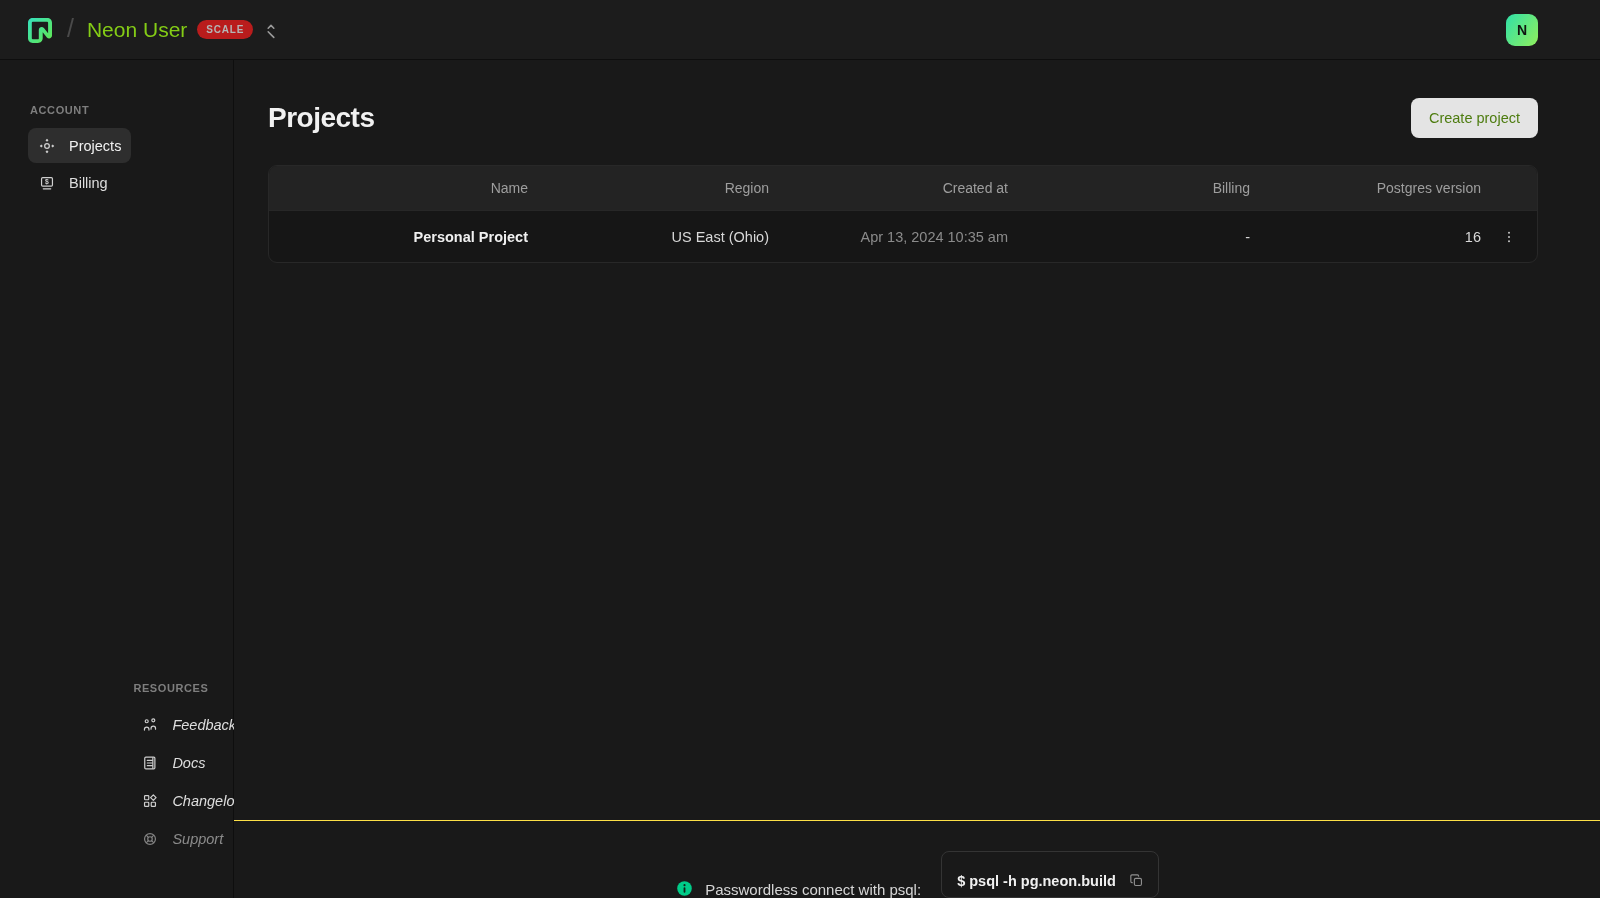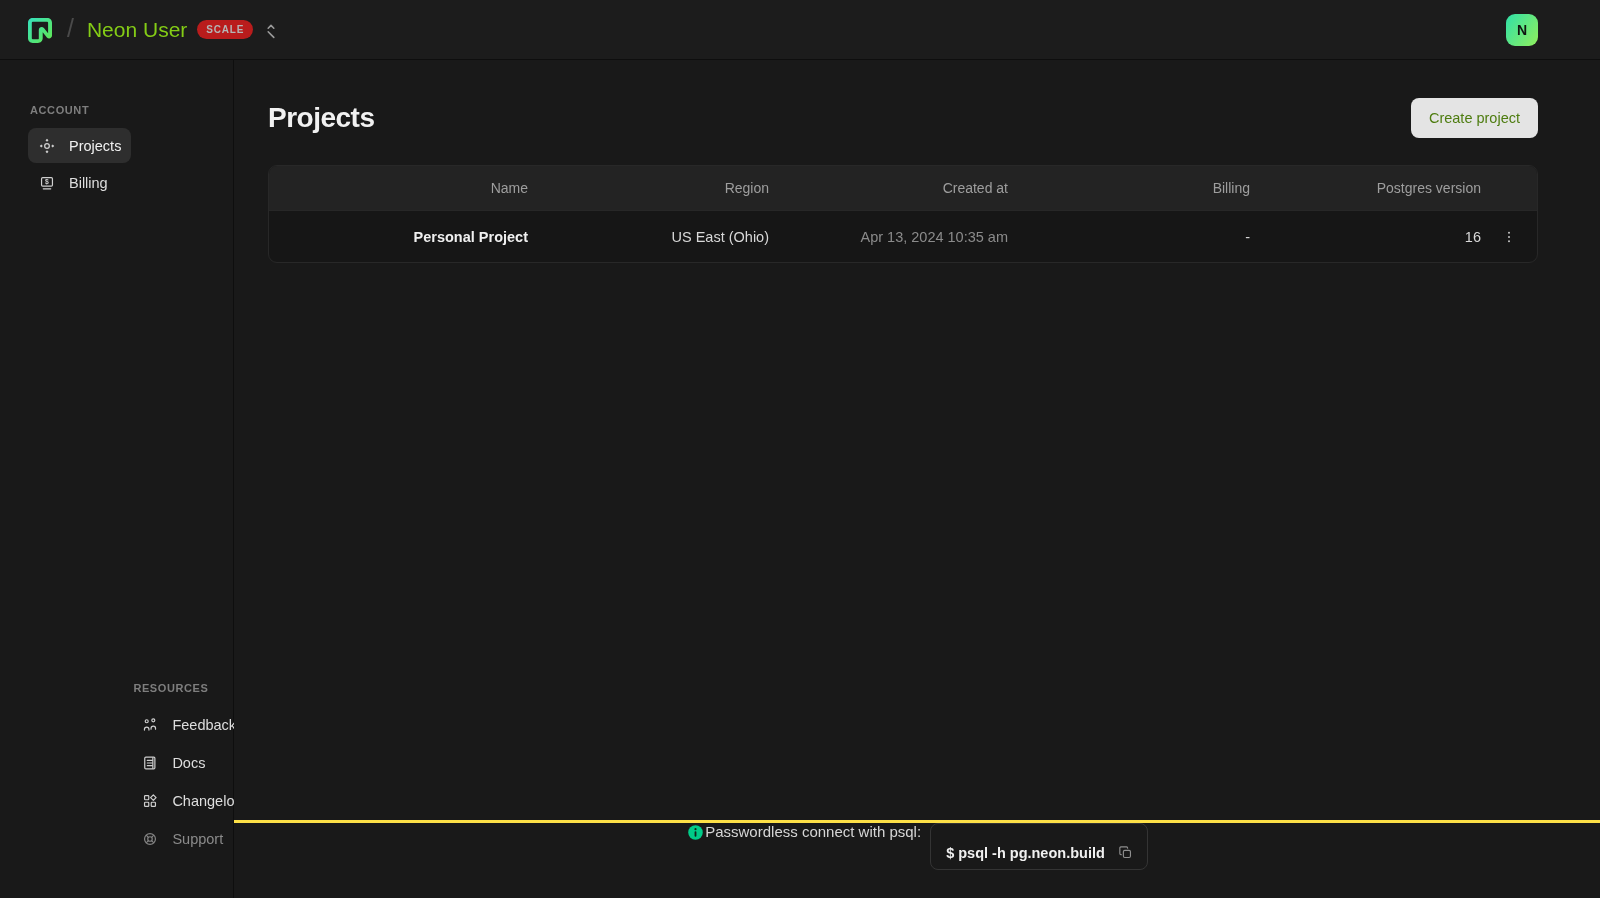--- a/index.html
+++ b/index.html
@@ -53,21 +53,21 @@
   .nav-item {
     display: flex; align-items: center; gap: 13px;
     height: 35px; padding: 0 10px; margin-bottom: 2px;
     border-radius: 8px; cursor: pointer;
     font-size: 14.5px; color: #dedede;
   }
   .nav-item .icn { display: flex; color: #cfcfcf; }
   .nav-item.active { background: #2e2e2e; color: #f1f1f1; font-weight: 500; }
   .nav-item.dimmed { color: #8b8b8b; }
   .nav-item.dimmed .icn { color: #848484; }
-  .nav-group-bottom .nav-item { height: 37px; margin-bottom: 1px; }
+  .nav-group-bottom .nav-item { height: 37px; margin-bottom: 1px; font-style: italic; }
 
   
   .main { flex: 1; display: flex; flex-direction: column; min-width: 0; background: #191919; }
   .main-header {
     display: flex; align-items: center; justify-content: space-between;
     padding: 38px 62px 0 34px;
   }
   .page-title { font-size: 28px; font-weight: 700; letter-spacing: -0.5px; color: #f1f1f1; }
   .create-btn {
     background: #e4e4e4; color: #4d7c0f; border: none; cursor: pointer;
@@ -97,22 +97,22 @@
   .kebab-btn {
     background: none; border: none; cursor: pointer; color: #c4c4c4;
     display: flex; align-items: center; justify-content: center;
     width: 32px; height: 32px; border-radius: 6px; justify-self: center;
   }
 
   .spacer { flex: 1; }
 
   
   .footer {
-    border-top: 3px solid #fde047; height: 78px; flex: 0 0 78px;
-    display: flex; align-items: flex-start; justify-content: center; 
+    border-top: 1px solid #fde047; height: 78px; flex: 0 0 78px;
+    display: flex; align-items: flex-end; justify-content: center; gap: 11px;
   }
   .footer-msg { font-size: 15px; color: #d6d6d6; }
   .cmd-box {
     display: flex; align-items: center; gap: 12px;
     border: 1px solid #343434; border-radius: 8px;
     padding: 20px 13px 8px 15px; margin-left: 9px; cursor: pointer;
     background: transparent;
   }
   .cmd-text { font-size: 14.5px; font-weight: 600; color: #f0f0f0; }
   .copy-ic { display: flex; color: #8f8f8f; }

